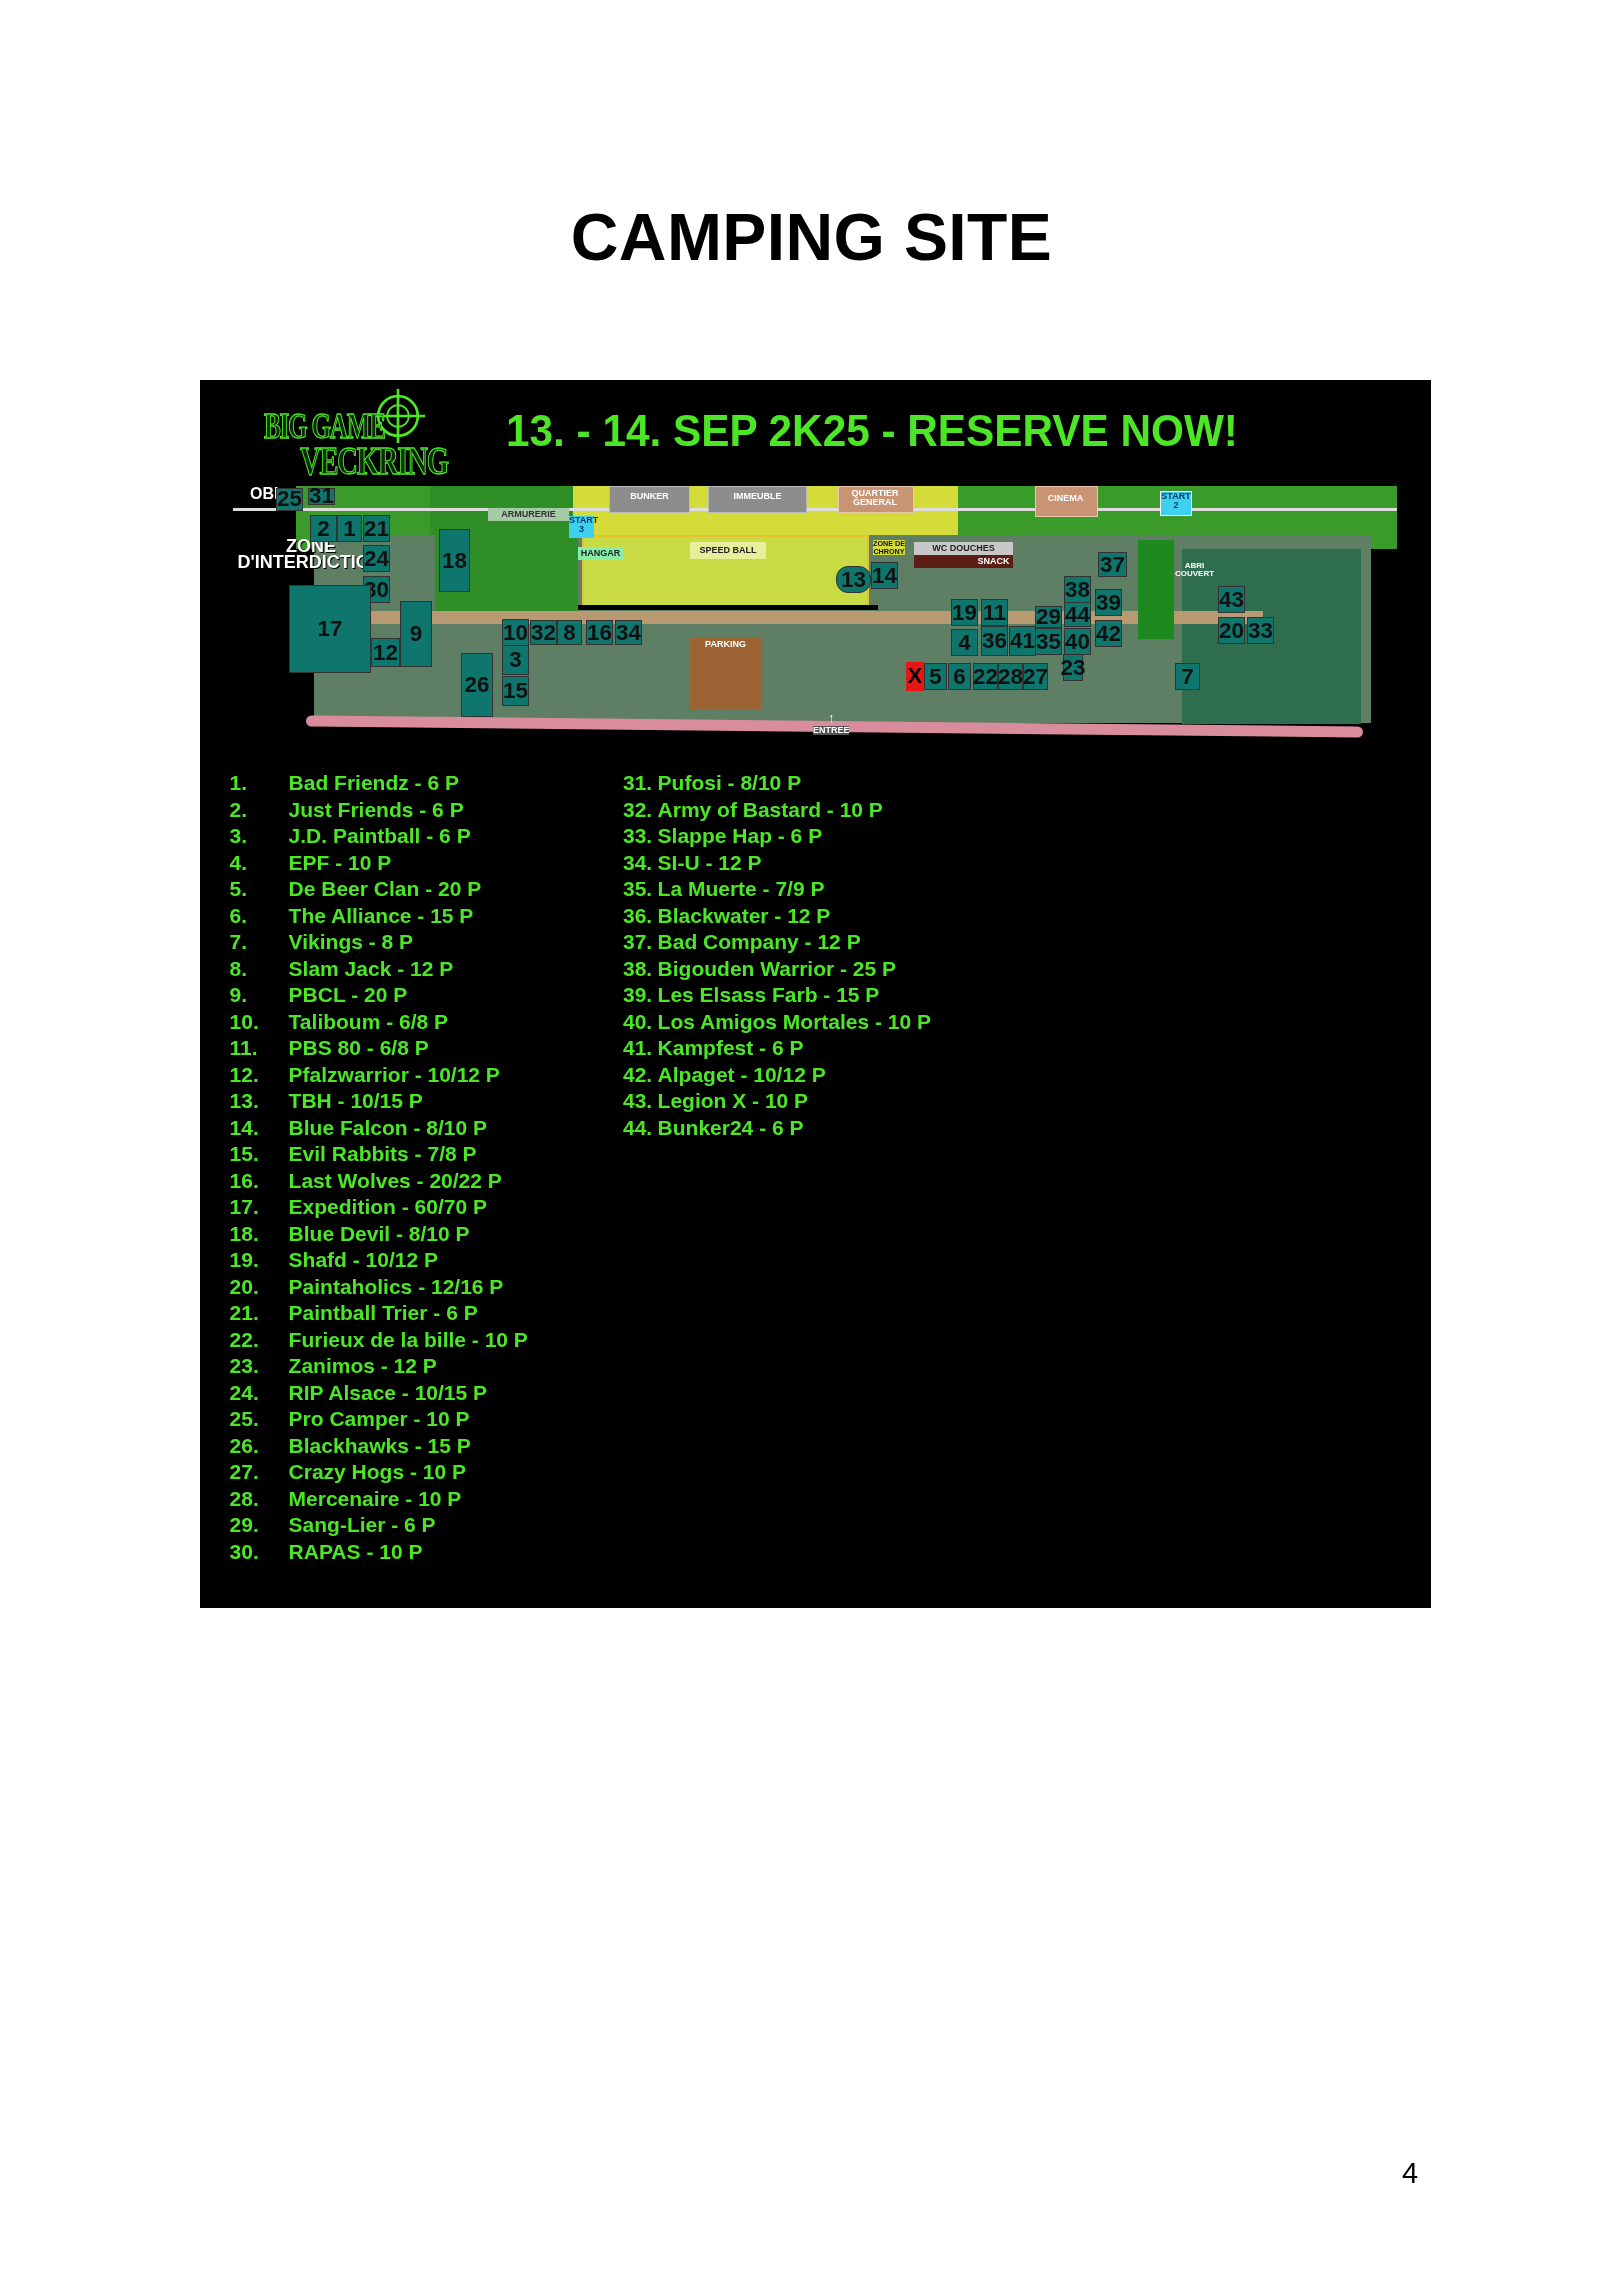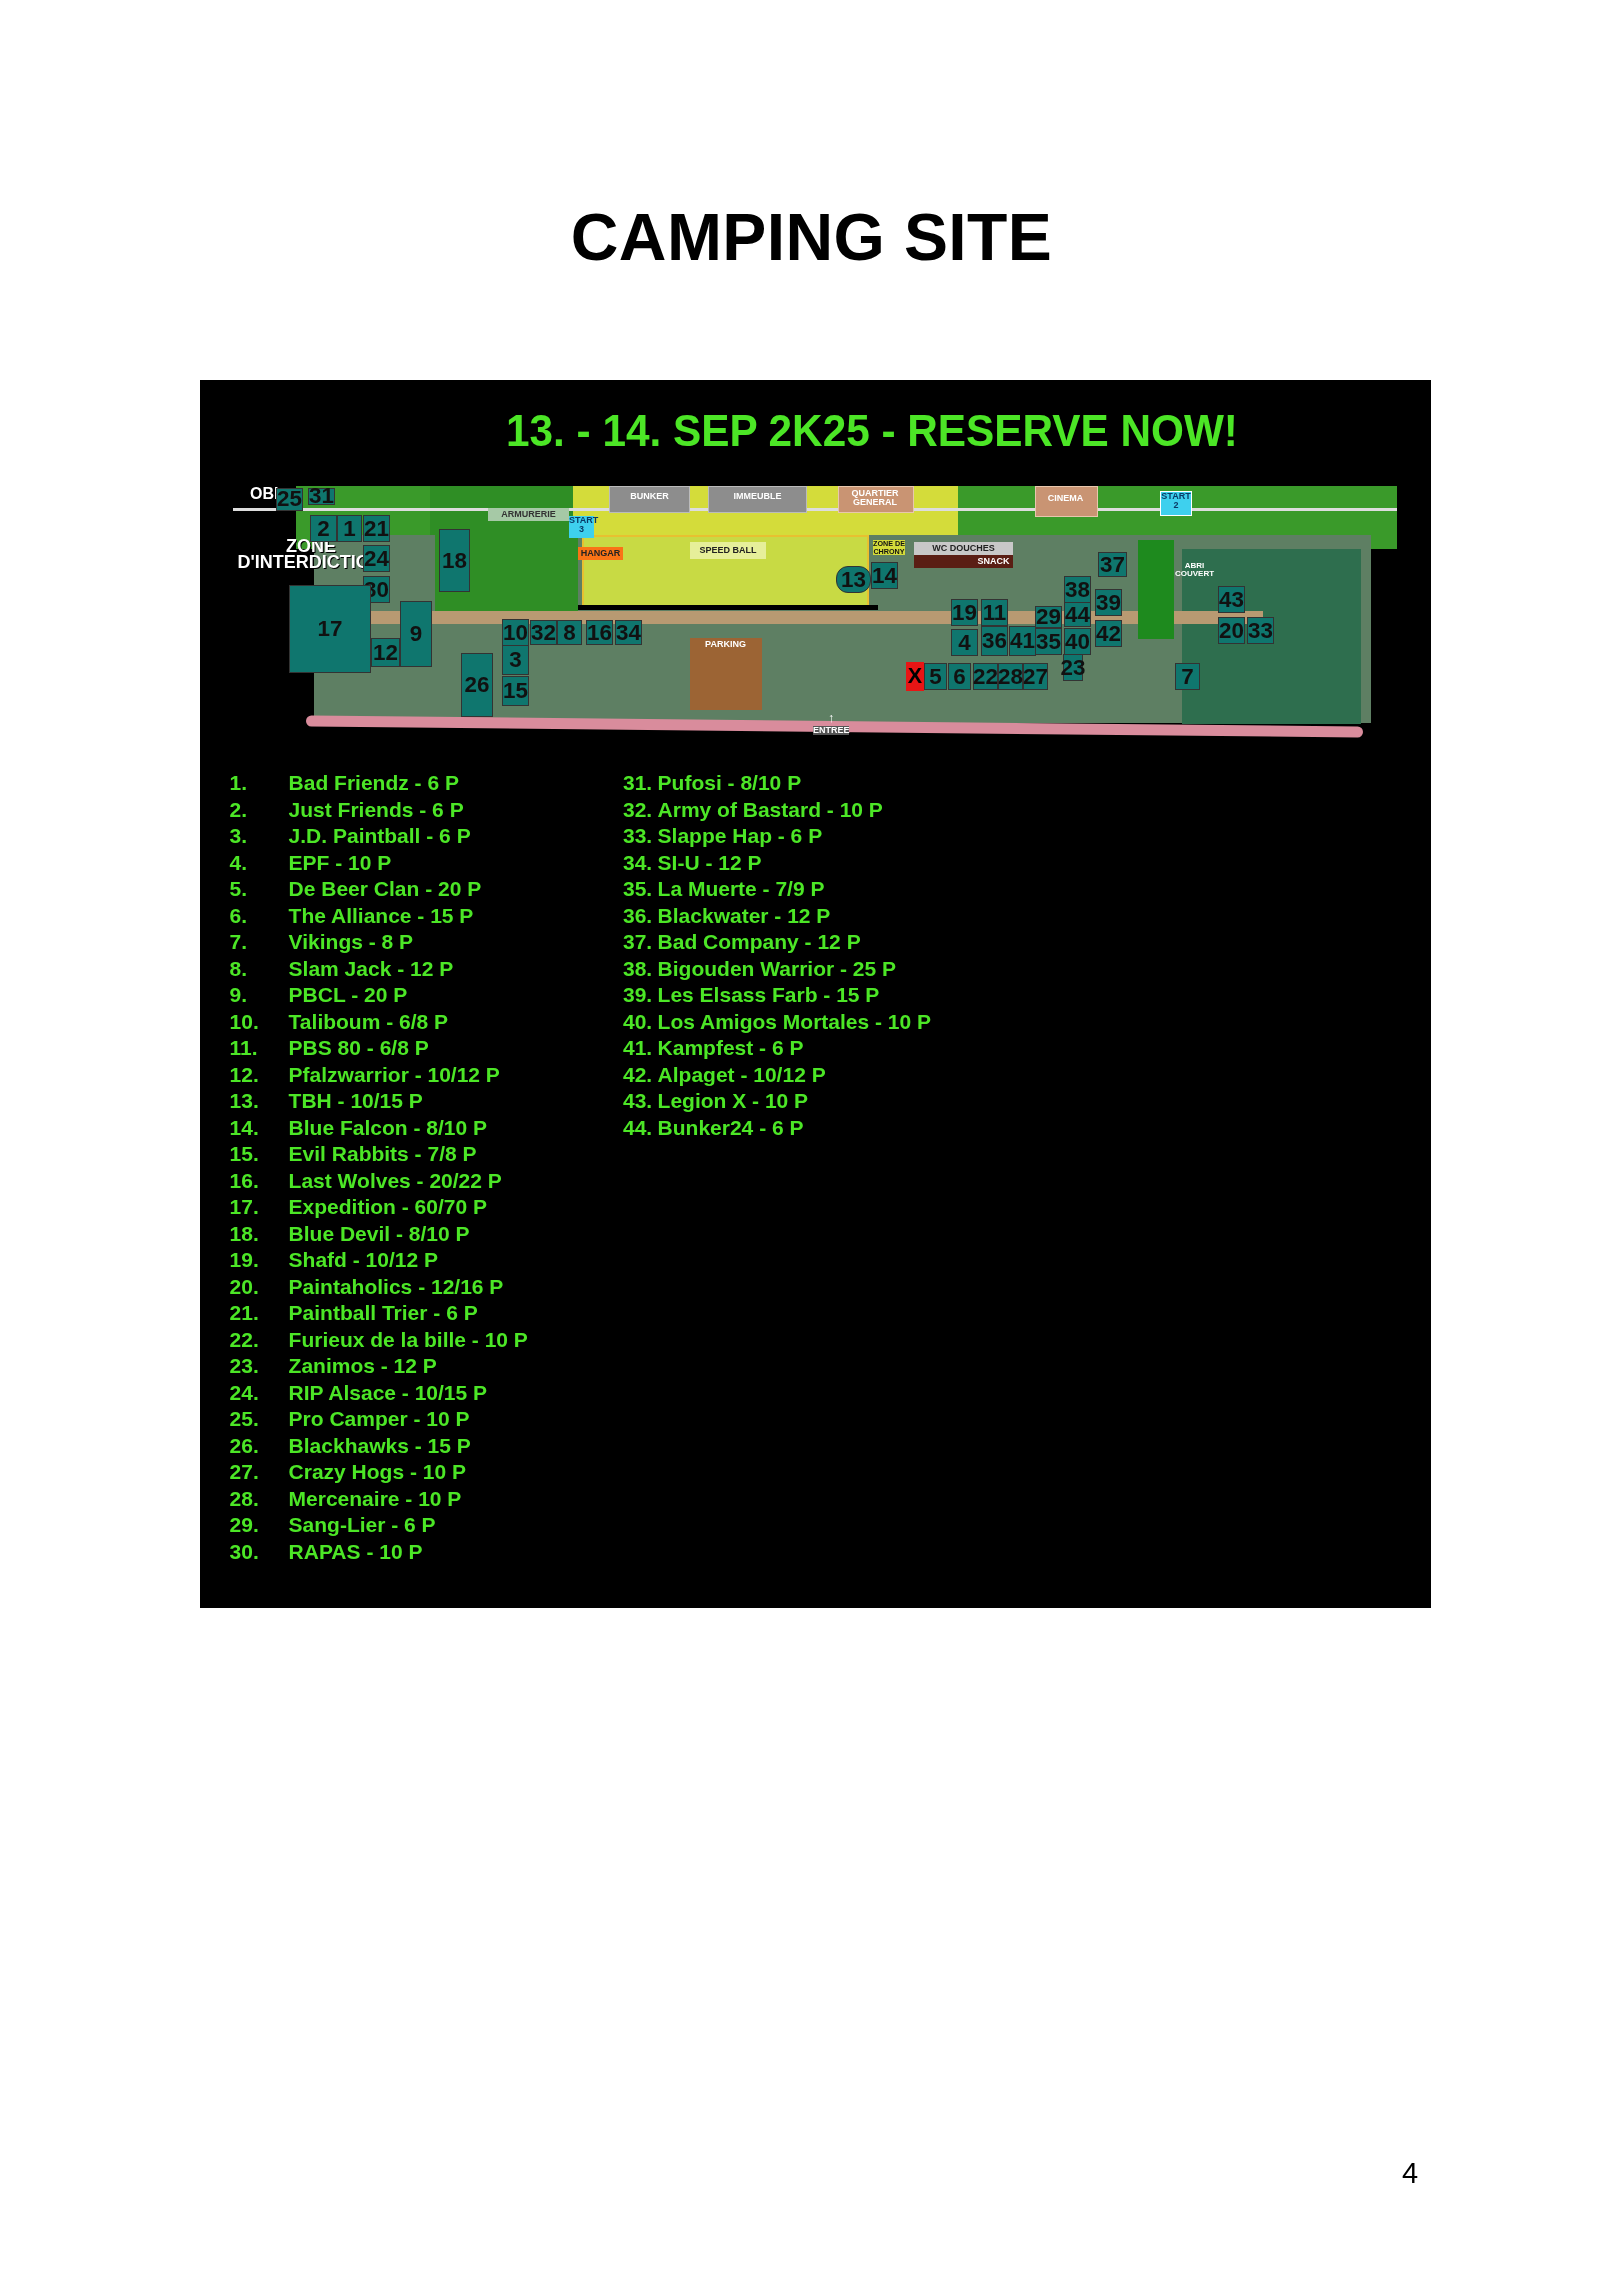--- a/index.html
+++ b/index.html
@@ -35,20 +35,30 @@
   .list.col2 { left:423px; }
   .list.col2 .num { margin-right:5.4px; }
 </style>
 </head>
 <body>
 
 <div class="page-title">CAMPING SITE</div>
 
 <div class="panel">
 
+  <div class="logo">
+    <svg class="crosshair" viewBox="0 0 60 60">
+      <circle cx="30" cy="30" r="22" fill="none" stroke="#4ce626" stroke-width="3"></circle>
+      <circle cx="30" cy="30" r="12" fill="none" stroke="#4ce626" stroke-width="2"></circle>
+      <line x1="30" y1="0" x2="30" y2="60" stroke="#4ce626" stroke-width="3"></line>
+      <line x1="0" y1="30" x2="60" y2="30" stroke="#4ce626" stroke-width="3"></line>
+    </svg>
+    <div class="l1">BIG GAME</div>
+    <div class="l2">VECKRING</div>
+  </div>
 
   <div class="headline">13. - 14. SEP 2K25 - RESERVE NOW!</div>
 
   <div class="map">
 
     <div class="zone" style="left:63px;top:0;width:1111px;height:63px;background:#3a9a2a;"></div>
     <div class="zone" style="left:340px;top:0;width:385px;height:116px;background:#d4dc3a;"></div>
     <div class="zone" style="left:197px;top:0;width:143px;height:121px;background:#2f8e25;"></div>
     <div class="zone" style="left:81px;top:49px;width:1057px;height:188px;background:#5e7f63;"></div>
     <div class="zone" style="left:949px;top:63px;width:179px;height:175px;background:#2e6e4e;"></div>
@@ -65,21 +75,21 @@
     </div>
     <div class="bldg" style="left:605px;top:0;width:76px;height:27px;">
       <div class="lbl" style="left:0;top:1.8px;width:72px;color:#fff;">QUARTIER GENERAL</div>
     </div>
     <div class="bldg" style="left:802px;top:0;width:63px;height:31px;">
       <div class="lbl" style="left:0;top:7.2px;width:59px;color:#fff;">CINEMA</div>
     </div>
     <div class="lbl" style="left:927px;top:4.5px;width:30px;height:23px;background:#3ed0ee;color:#0a3a66;border:0.9px solid #fff;">START 2</div>
     <div class="lbl" style="left:336px;top:30px;width:25px;height:21.5px;background:#3ed0ee;color:#0a3a66;">START 3</div>
     <div class="lbl" style="left:255px;top:22.4px;width:81px;background:#a6c9a6;color:#333;padding:1.8px 0;">ARMURERIE</div>
-    <div class="lbl" style="left:345px;top:61px;width:45px;background:#f97316;color:#222;padding:1.8px 0;">HANGAR</div>
+    <div class="lbl" style="left:345px;top:61px;width:45px;background:#86efac;color:#222;padding:1.8px 0;">HANGAR</div>
     <div class="lbl" style="left:457px;top:56px;width:76px;background:#e6ef9a;color:#222;padding:3.6px 0;">SPEED BALL</div>
     <div class="lbl" style="left:640px;top:54px;width:32px;background:#d4dc3a;color:#111;font-size:7.2px;">ZONE DE CHRONY</div>
     <div class="lbl" style="left:681px;top:56px;width:99px;background:#c8c8c8;color:#222;padding:1.8px 0;">WC DOUCHES</div>
     <div class="lbl" style="left:681px;top:69px;width:99px;background:#5a1e14;color:#fff;text-align:right;padding:1.8px 3.6px;box-sizing:border-box;">SNACK</div>
     <div class="lbl" style="left:461px;top:154px;width:63px;color:#fff;">PARKING</div>
     <div class="lbl" style="left:939px;top:76px;width:45px;color:#fff;font-size:8px;">ABRI COUVERT</div>
     <div class="lbl" style="left:42px;top:51px;width:72px;color:#fff;font-size:18px;text-shadow:0.9px 0.9px 0 #000;">ZONE</div>
     <div class="lbl" style="left:4.5px;top:67px;width:134px;color:#fff;font-size:18px;text-shadow:0.9px 0.9px 0 #000;">D'INTERDICTION</div>
     <div class="lbl" style="left:16px;top:0px;width:36px;color:#fff;font-size:16px;">OBL</div>
     <div class="lbl" style="left:905px;top:54px;width:36px;height:99px;background:#1e8a1e;"></div>

